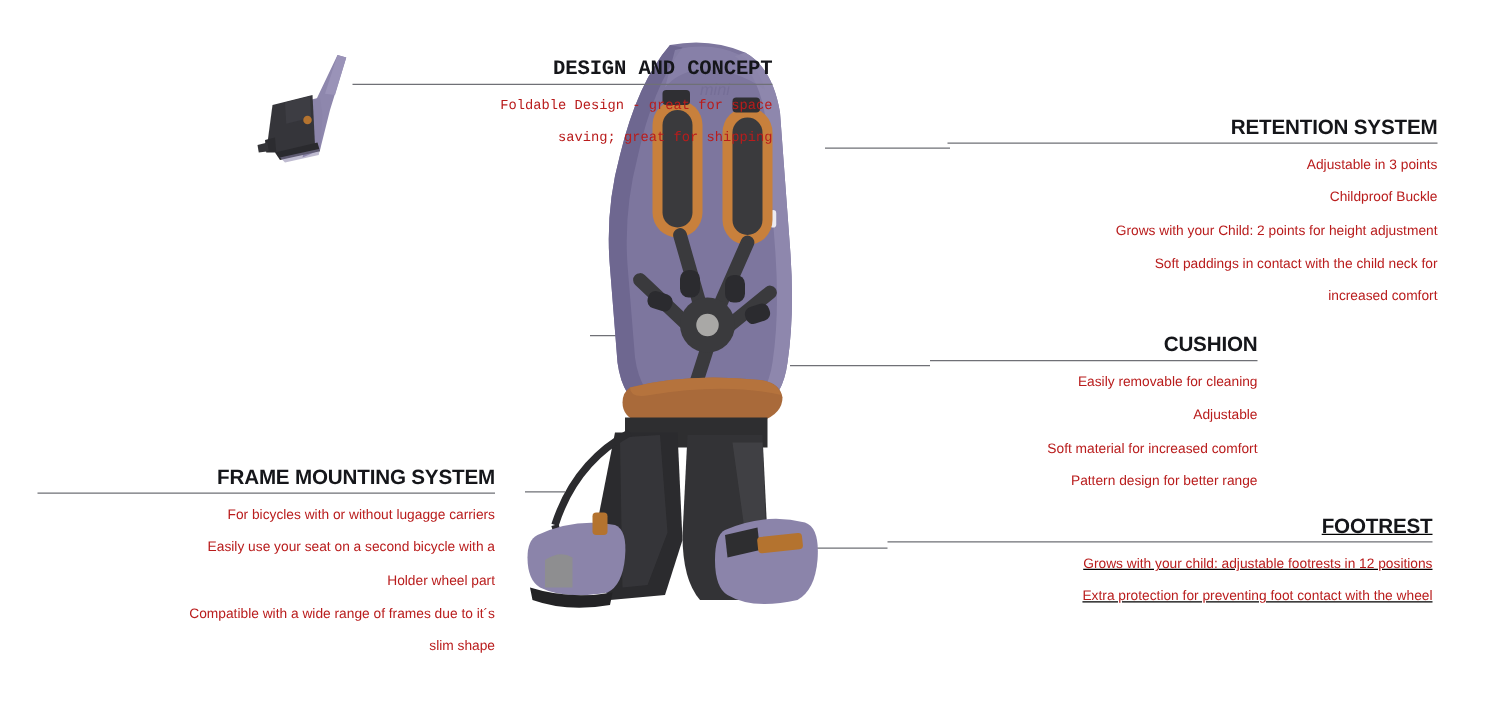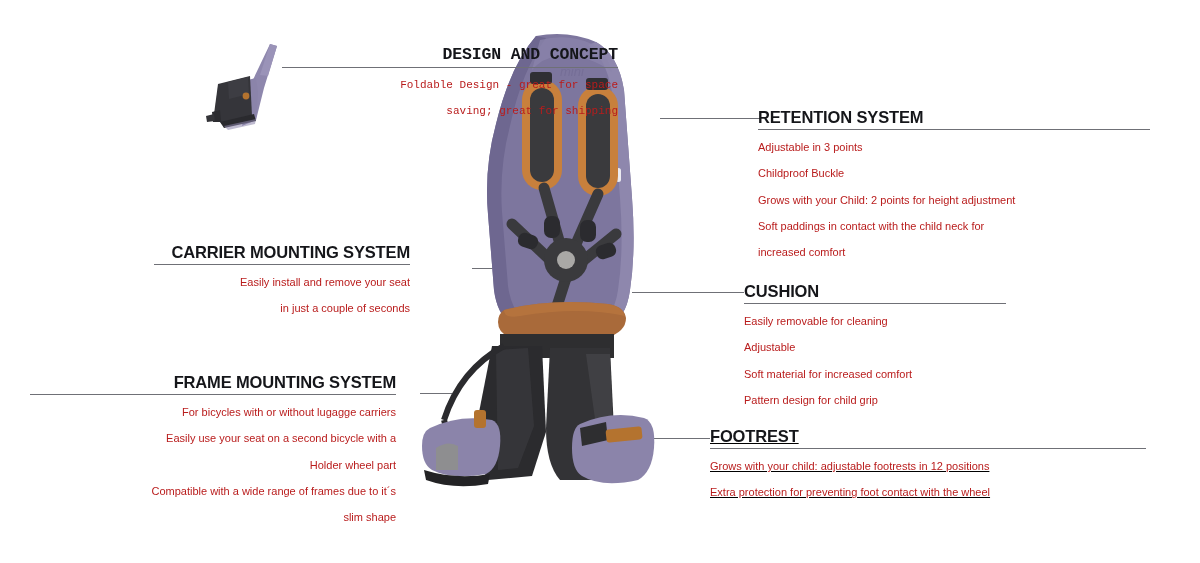--- a/index.html
+++ b/index.html
@@ -36,21 +36,21 @@
     margin-top: 3px;
     margin-bottom: 4px;
   }
   .callout .c-line {
     font-size: 11px;
     color: #b91c1c;
     line-height: 26.3px;
     white-space: nowrap;
   }
   .callout.left { text-align: right; }
-  .callout.right { text-align: left; margin-top: 15px; }
+  .callout.right { text-align: right; }
 
   
   .leader {
     position: absolute;
     height: 0;
     border-top: 1.3px solid #6f7076;
   }
 
   
   #product {
@@ -194,34 +194,28 @@
   <div class="callout right" style="left:758px; top:93px; width:392px;">
     <div class="c-title">RETENTION SYSTEM</div>
     <div class="c-rule"></div>
     <div class="c-line">Adjustable in 3 points</div>
     <div class="c-line">Childproof Buckle</div>
     <div class="c-line">Grows with your Child: 2 points for height adjustment</div>
     <div class="c-line">Soft paddings in contact with the child neck for</div>
     <div class="c-line">increased comfort</div>
   </div>
 
-  <div class="callout left" style="left:154px; top:243px; width:256px;">
-    <div class="c-title">CARRIER MOUNTING SYSTEM</div>
-    <div class="c-rule"></div>
-    <div class="c-line">Easily install and remove your seat</div>
-    <div class="c-line">in just a couple of seconds</div>
-  </div>
 
   <div class="callout right" style="left:744px; top:267px; width:262px;">
     <div class="c-title">CUSHION</div>
     <div class="c-rule"></div>
     <div class="c-line">Easily removable for cleaning</div>
     <div class="c-line">Adjustable</div>
     <div class="c-line">Soft material for increased comfort</div>
-    <div class="c-line">Pattern design for child grip</div>
+    <div class="c-line">Pattern design for better range</div>
   </div>
 
   <div class="callout left" style="left:30px; top:373px; width:366px;">
     <div class="c-title">FRAME MOUNTING SYSTEM</div>
     <div class="c-rule"></div>
     <div class="c-line">For bicycles with or without lugagge carriers</div>
     <div class="c-line">Easily use your seat on a second bicycle with a</div>
     <div class="c-line">Holder wheel part</div>
     <div class="c-line">Compatible with a wide range of frames due to it´s</div>
     <div class="c-line">slim shape</div>

